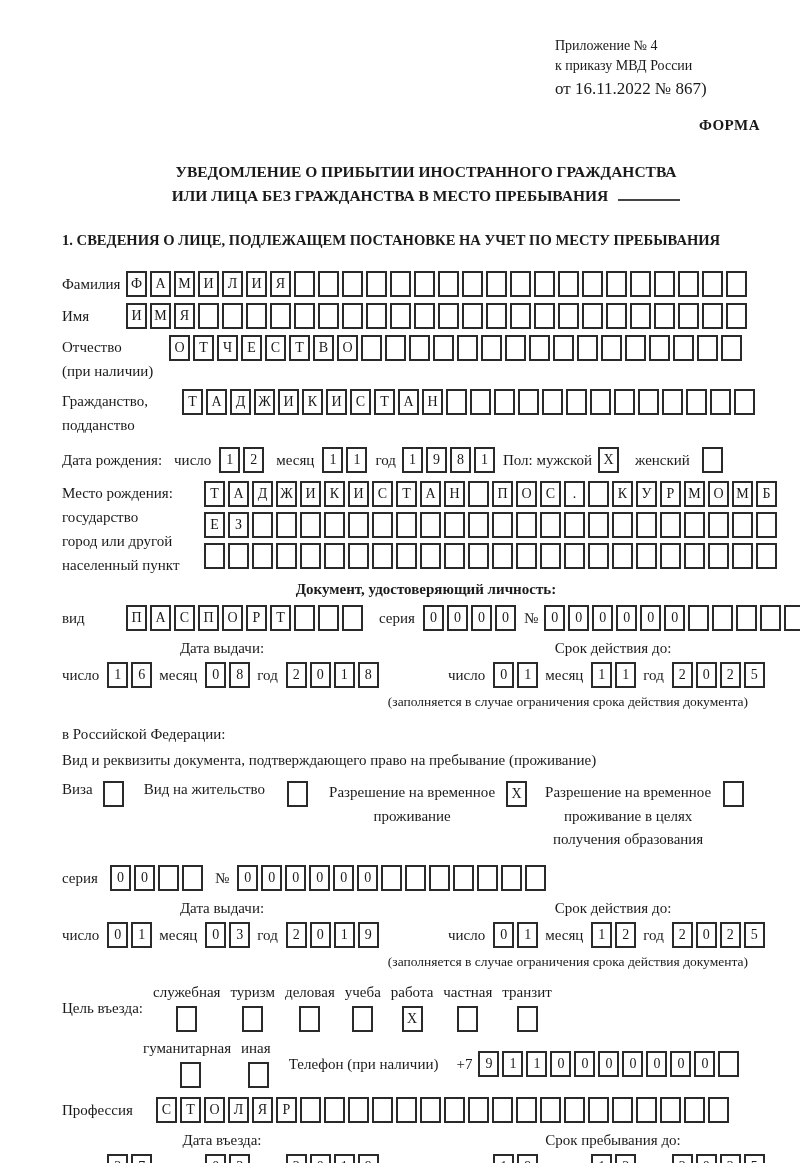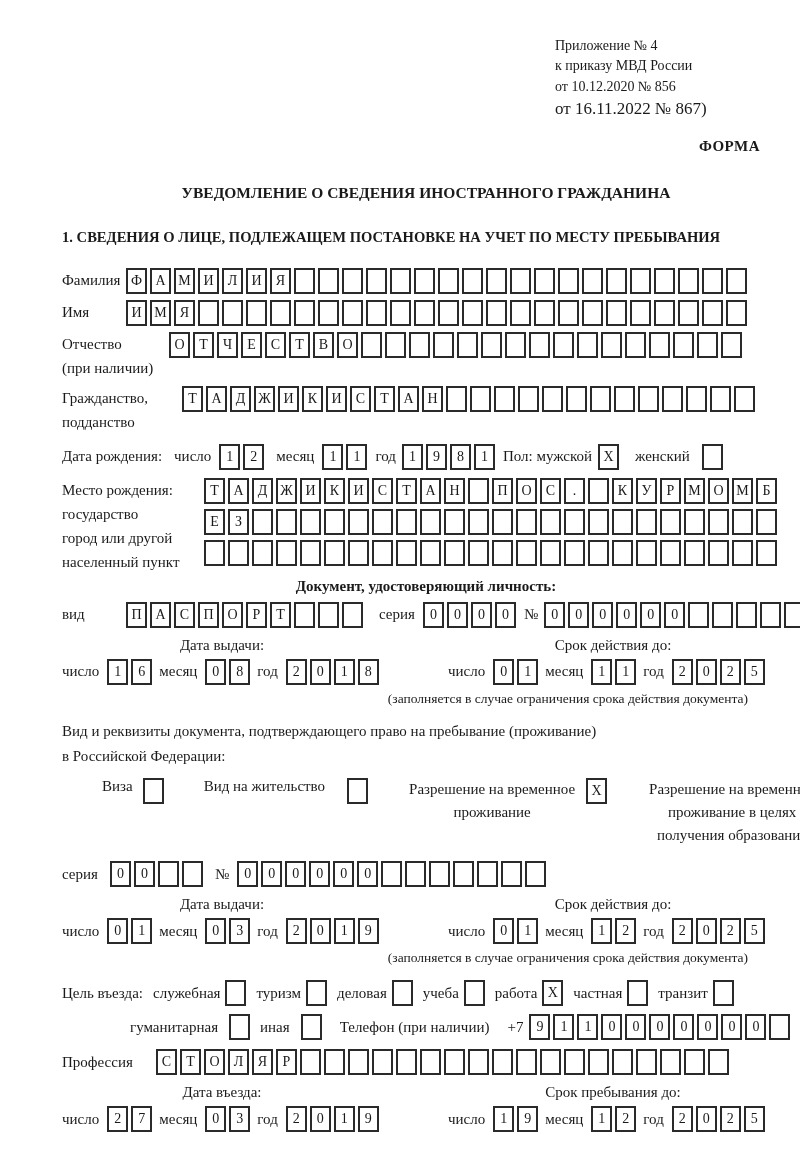--- a/index.html
+++ b/index.html
@@ -36,44 +36,46 @@
   .twohead .h1 { width:320px; text-align:center; }
   .twohead .h2 { width:330px; text-align:center; margin-left:66px; }
   .dg { display:flex; align-items:center; gap:7px; }
   .dg .lbl { margin-right:1px; }
   .daterow { display:flex; align-items:center; margin-top:5px; }
   .daterow .dg1 { width:320px; }
   .daterow .dg2 { margin-left:66px; }
   .note { text-align:right; font-size:13.5px; margin-top:6px; padding-right:42px; }
   .para { font-size:15px; margin-top:12px; line-height:1.7; }
   .opt-row { display:flex; align-items:flex-start; margin-top:8px; }
-  .opt { display:flex; align-items:flex-start; gap:10px;margin-left:40px; }
+  .opt { display:flex; align-items:flex-start; gap:10px; }
   .opt .lbl-multi { font-size:15px; text-align:center; line-height:1.55; white-space:normal; }
   .opt .cells { margin-top:0; }
   .wrap160 { width:168px; } .wrap170 { width:170px; }
   .purpose { display:flex; align-items:center; margin-top:14px; flex-wrap:nowrap; }
-  .purpose .pair { display:flex; align-items:center; gap:5px; margin-left:10px; }
+  .purpose .pair { display:flex; align-items:center; gap:5px; margin-left:10px;flex-direction:column; }
   .purpose .pair:first-of-type { margin-left:8px; }
 </style>
 </head>
 <body>
 
 <div class="page">
 
   <div class="annex">
     <div>Приложение № 4</div>
     <div>к приказу МВД России</div>
-    <div>от 10.12.2020 № 856</div>
     <div class="amend2">от 16.11.2022 № 867)</div>
   </div>
 
   <div class="forma b">ФОРМА</div>
 
   <div class="title b">
-    <div>УВЕДОМЛЕНИЕ О СВЕДЕНИЯ ИНОСТРАННОГО ГРАЖДАНИНА</div>
+    <div>УВЕДОМЛЕНИЕ О ПРИБЫТИИ ИНОСТРАННОГО ГРАЖДАНСТВА</div>
+    <div>
+      <span>ИЛИ ЛИЦА БЕЗ ГРАЖДАНСТВА В МЕСТО ПРЕБЫВАНИЯ</span><span class="blank"></span>
+    </div>
   </div>
 
   <div class="sec b">1. СВЕДЕНИЯ О ЛИЦЕ, ПОДЛЕЖАЩЕМ ПОСТАНОВКЕ НА УЧЕТ ПО МЕСТУ ПРЕБЫВАНИЯ</div>
 
   <div class="row" style="margin-top:22px;">
     <span class="lbl lblcol w64">Фамилия</span>
     <span class="cells">
         <span class="cell">Ф</span>
         <span class="cell">А</span>
         <span class="cell">М</span>
@@ -398,22 +400,22 @@
           <span class="cell">2</span>
           <span class="cell">0</span>
           <span class="cell">2</span>
           <span class="cell">5</span>
         </span>
     </span>
   </div>
   <div class="note">(заполняется в случае ограничения срока действия документа)</div>
 
   <div class="para">
+    <div>в Российской Федерации:</div>
     <div>Вид и реквизиты документа, подтверждающего право на пребывание (проживание)</div>
-    <div>в Российской Федерации:</div>
   </div>
 
   <div class="opt-row">
     <span class="opt">
       <span class="lbl">Виза</span>
       <span class="cells">
           <span class="cell"></span>
         </span>
     </span>
     <span class="opt gap20">
@@ -548,21 +550,21 @@
     </span>
     <span class="pair">
       <span class="lbl">транзит</span>
       <span class="cells">
           <span class="cell"></span>
         </span>
     </span>
   </div>
 
   <div class="purpose" style="margin-top:8px; padding-left:68px;">
-    <span class="pair" style="margin-left:0;">
+    <span class="pair" style="margin-left:13px;">
       <span class="lbl">гуманитарная</span>
       <span class="cells gap6">
           <span class="cell"></span>
         </span>
     </span>
     <span class="pair gap8">
       <span class="lbl">иная</span>
       <span class="cells gap6">
           <span class="cell"></span>
         </span>

